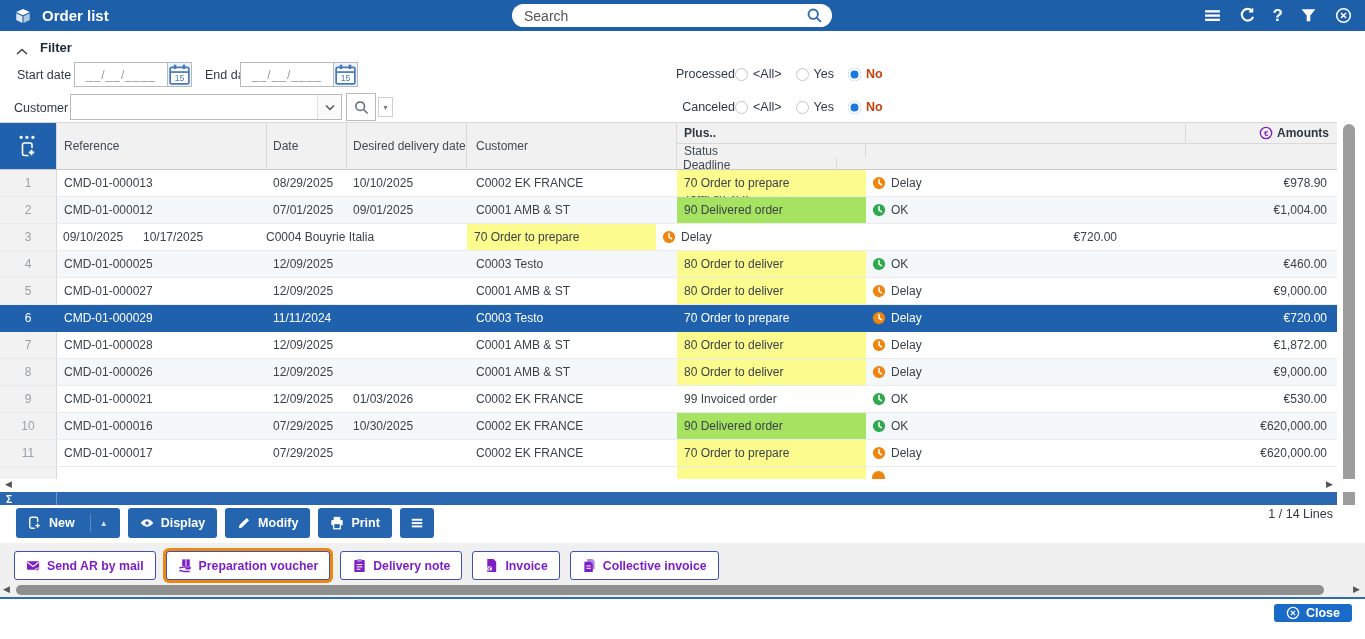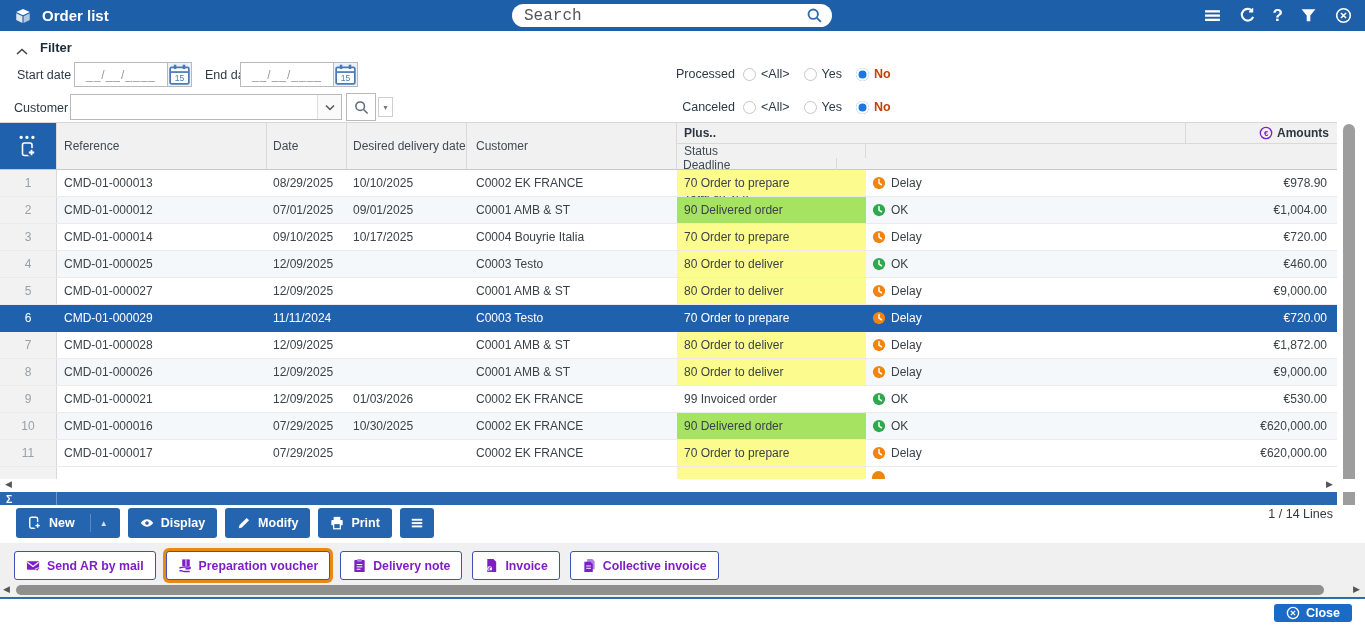--- a/index.html
+++ b/index.html
@@ -7,22 +7,22 @@
               font-family:"Liberation Sans", sans-serif; }
   .app { position:relative; width:1365px; height:639px; background:#fff; }
 
   
   .topbar { position:absolute; left:0; top:0; width:1365px; height:31px; background:#1e5fa9;
             display:flex; align-items:center; }
   .topbar .logo { margin-left:14px; width:18px; height:18px; }
   .topbar .title { margin-left:10px; color:#fff; font-weight:bold; font-size:15px; }
   .searchpill { position:absolute; left:512px; top:4px; width:320px; height:23px; background:#fff;
                 border-radius:12px; display:flex; align-items:center; padding:0 8px 0 12px; }
-  .searchpill input { border:none; outline:none; flex:1; font-size:16px; color:#333;
-                      font-family:Liberation Mono, monospace; background:transparent; }
+  .searchpill input { border:none; outline:none; flex:1; font-size:14px; color:#333;
+                      font-family:Liberation Sans, sans-serif; background:transparent; }
   .searchpill input::placeholder { color:#555; }
   .top-icons { position:absolute; right:12px; top:0; height:31px; display:flex; align-items:center; gap:16px; }
   .tico { width:19px; height:19px; display:flex; align-items:center; justify-content:center;
           color:#fff; cursor:pointer; }
   .tico svg { width:17px; height:17px; }
   .qmark { color:#fff; font-size:17px; font-weight:bold; }
 
   
   .filterpanel { position:absolute; left:0; top:31px; width:1365px; height:91px; background:#fff; }
   .f-caret { position:absolute; left:16px; top:11px; width:12px; height:8px; }
@@ -43,21 +43,21 @@
   .combo .combo-val { flex:1; }
   .combo .combo-arrow { width:24px; border-left:1px solid #e0e0e0; background:#fafafa;
                         display:flex; align-items:center; justify-content:center; color:#555; }
   .lookup-btn { position:absolute; left:346px; top:62px; width:30px; height:28px; border:1px solid #b9b9b9;
                 background:#fff; display:flex; align-items:center; justify-content:center; cursor:pointer; }
   .lookup-caret { position:absolute; left:378px; top:66px; width:15px; height:20px; border:1px solid #cfcfcf;
                   background:#fff; display:flex; align-items:center; justify-content:center;
                   font-size:8px; color:#777; cursor:pointer; }
   .radio-row { position:absolute; display:flex; align-items:center; font-size:12.5px; color:#2d3a46; }
   .rr1 { left:660px; top:65px; top:36px; } .rr2 { left:660px; top:69px; }
-  .radio-row .rlabel { width:75px; text-align:right; margin-right:8px; }
+  .radio-row .rlabel { width:75px; text-align:right; }
   .ritem { display:flex; align-items:center; margin-right:14px; cursor:pointer; }
   .rdot { width:13px; height:13px; border-radius:50%; border:1px solid #c6c6c6; background:#fff;
           margin-right:5px; }
   .ritem.checked .rdot { border:none; background:#1b78e0; box-shadow: inset 0 0 0 2.5px #fff; }
   .ritem.checked span.rtext { font-weight:bold; color:#c2410c; }
 
   
   .grid { position:absolute; left:0; top:122px; width:1337px; }
   .cell { overflow:hidden; white-space:nowrap; }
   .c-num     { width:57px;  text-align:center; }
@@ -362,21 +362,20 @@
                 <path d="M8 4v4.2l2.8 1.8" stroke="#fff" stroke-width="1.7" fill="none" stroke-linecap="round"></path>
               </svg>
       </span>
       <span>OK</span>
     </div>
     <div class="cell c-custref"></div>
     <div class="cell c-total">€1,004.00</div>
   </div>
         <div class="trow">
     <div class="cell c-num">3</div>
-    <div class="cell c-ref">CMD-01-000014</div>
     <div class="cell c-date">09/10/2025</div>
     <div class="cell c-desired">10/17/2025</div>
     <div class="cell c-customer">C0004 Bouyrie Italia</div>
     <div class="cell c-status st-yellow">70 Order to prepare</div>
     <div class="cell c-deadline">
       <span class="clock clock-delay">
         <svg viewBox="0 0 16 16">
                 <circle cx="8" cy="8" r="7" fill="currentColor"></circle>
                 <path d="M8 4v4.2l2.8 1.8" stroke="#fff" stroke-width="1.7" fill="none" stroke-linecap="round"></path>
               </svg>

